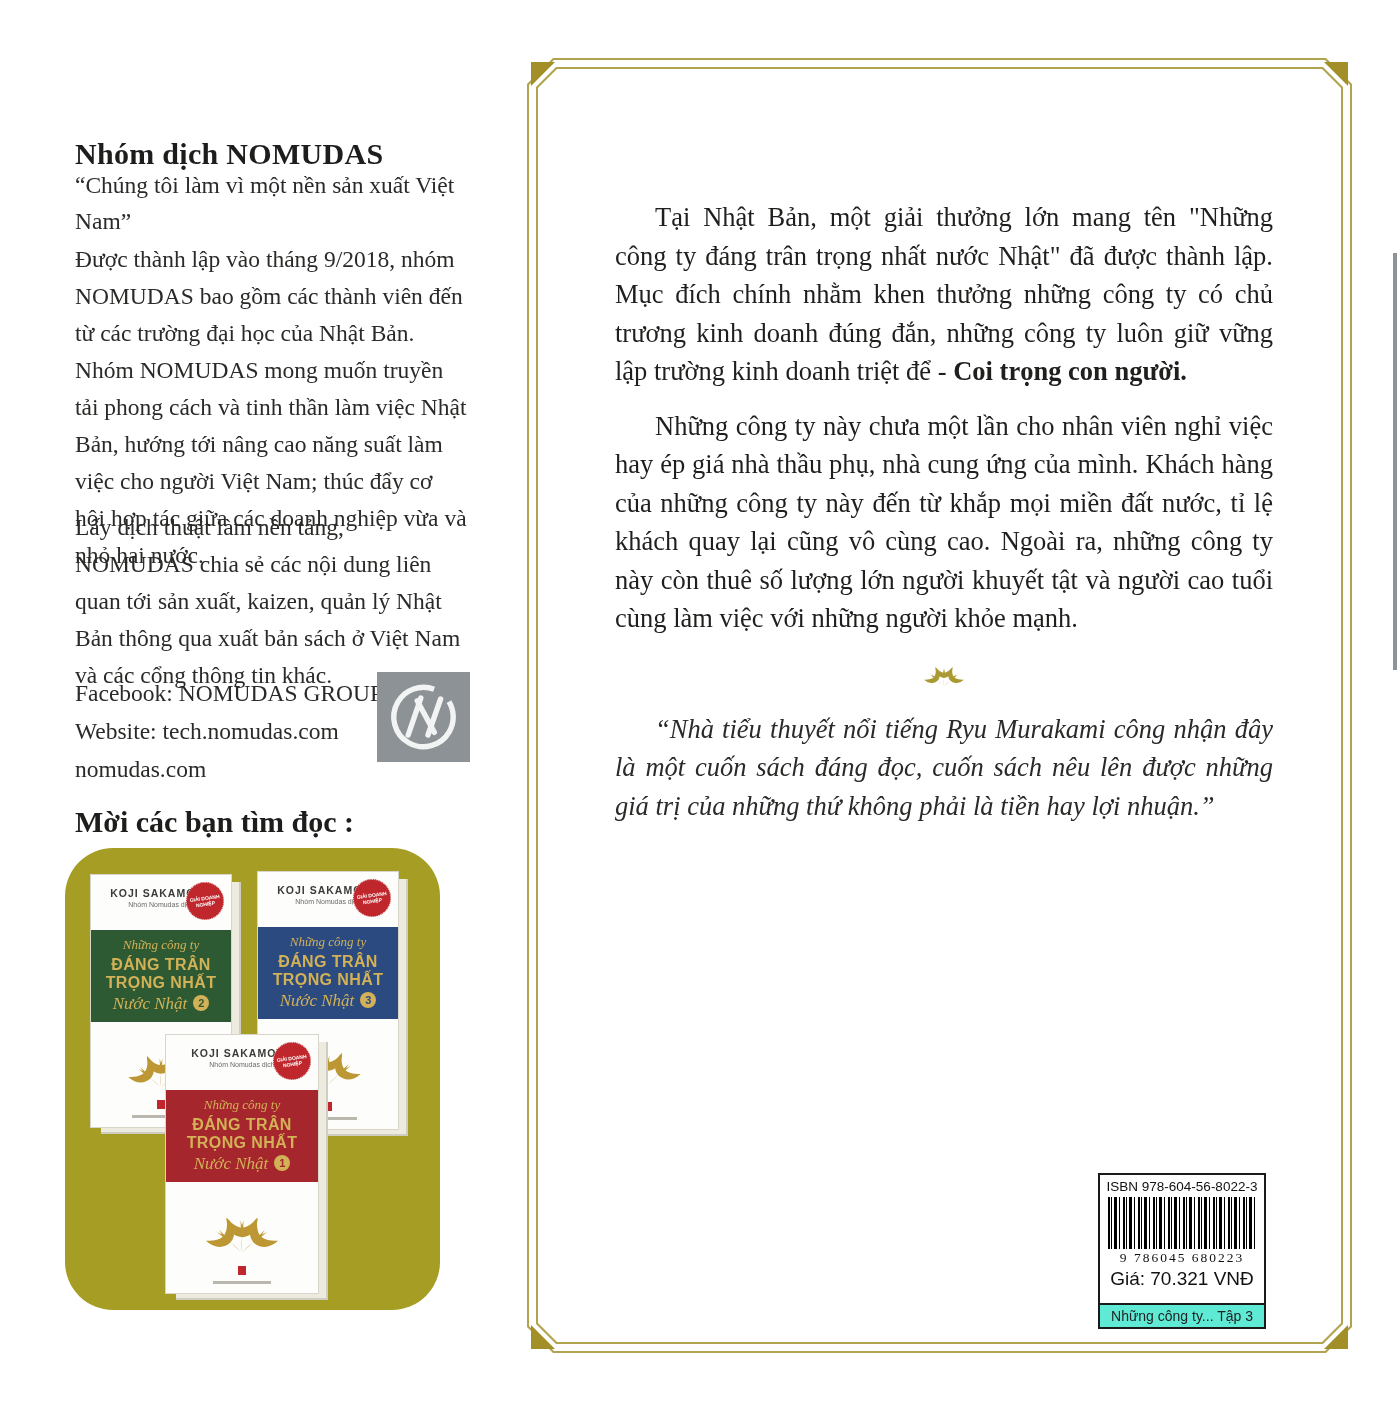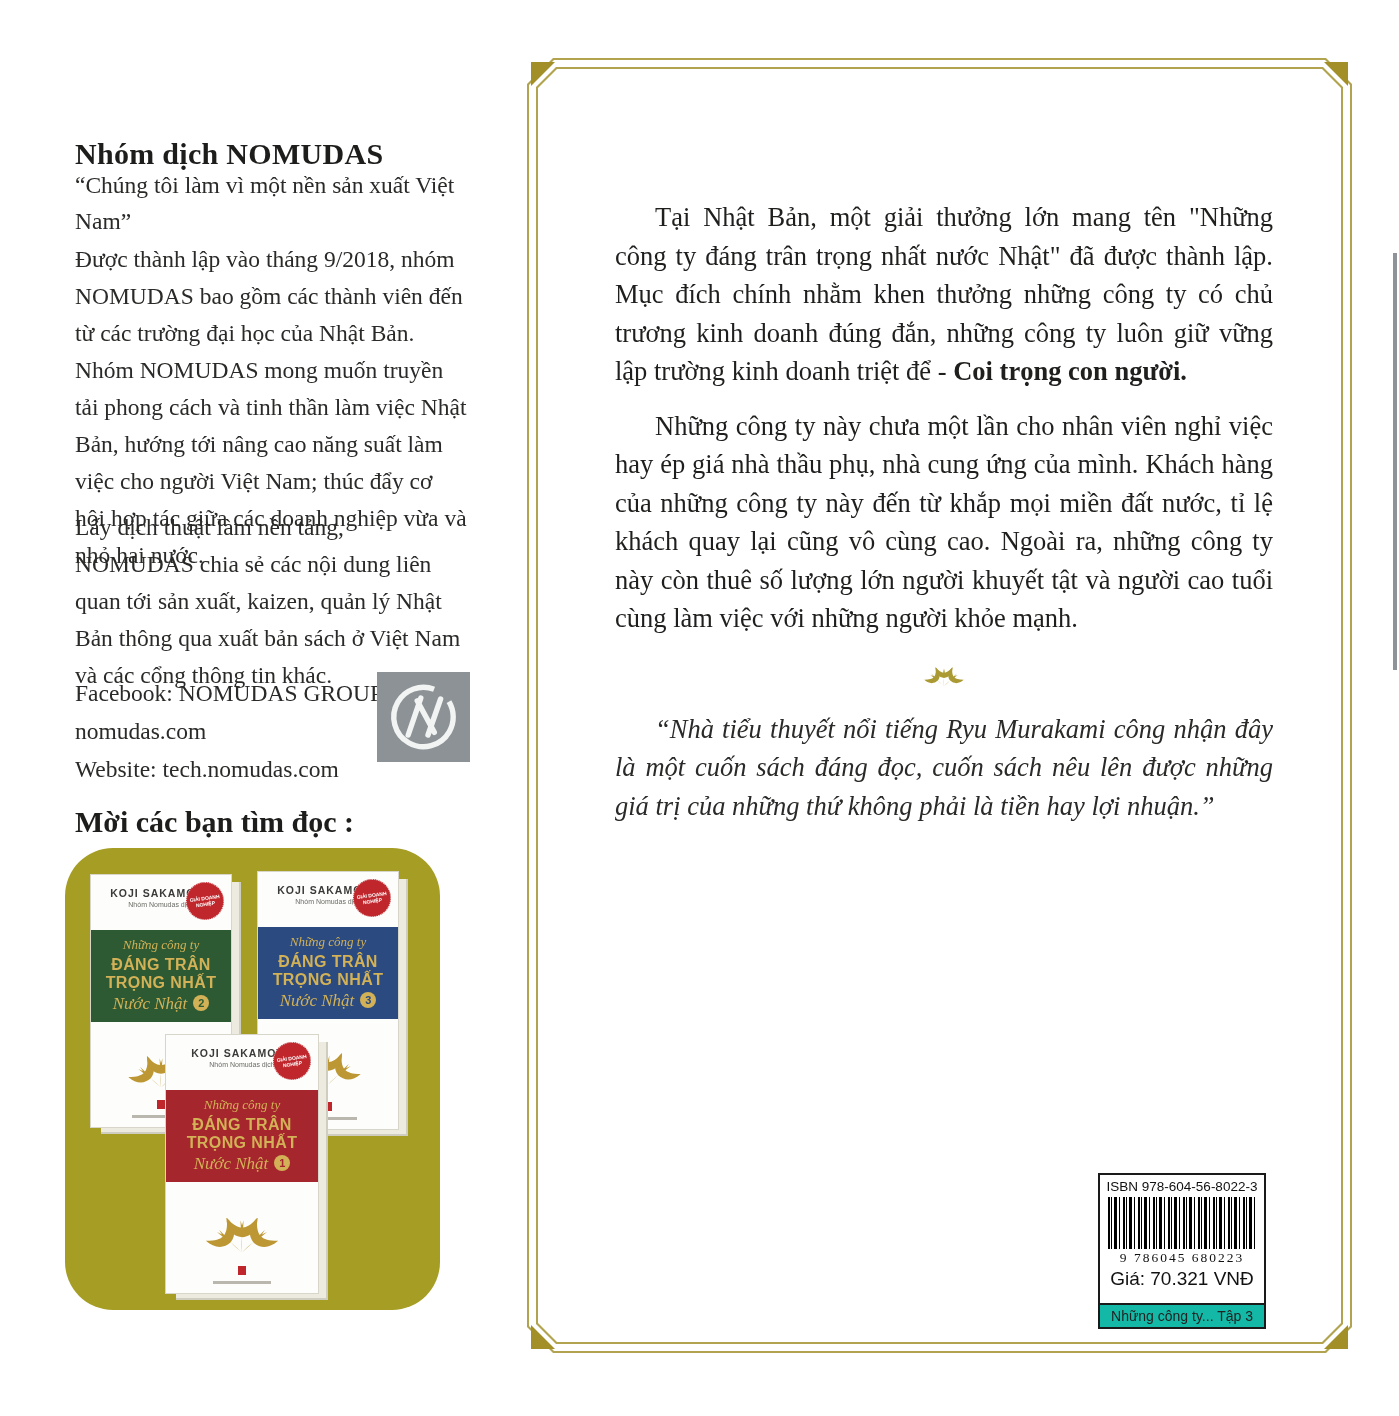--- a/index.html
+++ b/index.html
@@ -71,21 +71,21 @@
   .fr-quote{margin:0;font-size:26.5px;line-height:40px;text-align:justify;text-indent:40px;font-style:italic;color:#2a2a28;}
 
   
   .isbn-wrap{position:absolute;left:571px;top:1115px;width:168px;font-family:"Liberation Sans","DejaVu Sans",sans-serif;}
   .isbn-box{border:2px solid #1a1a1a;background:#fff;padding:4px 5px 13px 5px;text-align:center;}
   .isbn-label{font-size:13.5px;color:#111;white-space:nowrap;}
   .barcode{margin:3px auto 0 auto;width:148px;height:52px;
     background:repeating-linear-gradient(90deg,#000 0 2px,#fff 2px 3px,#000 3px 4px,#fff 4px 6px,#000 6px 9px,#fff 9px 11px,#000 11px 12px,#fff 12px 15px);}
   .isbn-digits{font-size:13.5px;letter-spacing:2px;color:#111;margin-top:1px;white-space:nowrap;font-family:Liberation Serif, serif;}
   .isbn-price{font-size:19px;color:#111;margin-top:2px;white-space:nowrap;}
-  .isbn-series{border:2px solid #1a1a1a;border-top:none;background:#14b8a6;text-align:center;
+  .isbn-series{border:2px solid #1a1a1a;border-top:none;background:#5eead4;text-align:center;
                font-size:14px;color:#222;padding:3px 0;white-space:nowrap;}
 
   
   .scroll-thumb{position:absolute;left:1393px;top:253px;width:4px;height:417px;background:#8d9399;}
 
   .ginkgo{overflow:visible;}
 </style>
 </head>
 <body>
 
@@ -103,22 +103,22 @@
 <div class="page">
 
   <aside class="left-col">
     <h2 class="lc-heading">Nhóm dịch NOMUDAS</h2>
     <div class="lc-quote">“Chúng tôi làm vì một nền sản xuất Việt Nam”</div>
     <div class="lc-para1">Được thành lập vào tháng 9/2018, nhóm NOMUDAS  bao gồm các thành viên đến từ các trường đại học của Nhật Bản. Nhóm NOMUDAS mong muốn truyền tải phong cách và tinh thần làm việc Nhật Bản, hướng tới nâng cao năng suất làm việc cho người Việt Nam; thúc đẩy cơ hội hợp tác giữa các doanh nghiệp vừa và nhỏ hai nước.</div>
     <div class="lc-para2">Lấy dịch thuật làm nền tảng, NOMUDAS chia sẻ các nội dung liên quan tới sản xuất, kaizen, quản lý Nhật Bản thông qua xuất bản sách ở Việt Nam và các cổng thông tin khác.</div>
 
     <div class="lc-contact">
       <div>Facebook: NOMUDAS GROUP</div>
+      <div>Website: tech.nomudas.com</div>
       <div>nomudas.com</div>
-      <div>Website: tech.nomudas.com</div>
     </div>
 
     <div class="logo">
       <svg viewBox="0 0 100 100">
         <circle cx="50" cy="50" r="33" fill="none" stroke="#f2f4f3" stroke-width="6" stroke-dasharray="150 22" transform="rotate(30 50 50)"></circle>
         <path d="M33 70 L47 29 M43 32 L62 67 M55 70 L69 30" fill="none" stroke="#f2f4f3" stroke-width="6" stroke-linecap="round"></path>
       </svg>
     </div>
 
     <h2 class="lc-find">Mời các bạn tìm đọc :</h2>

